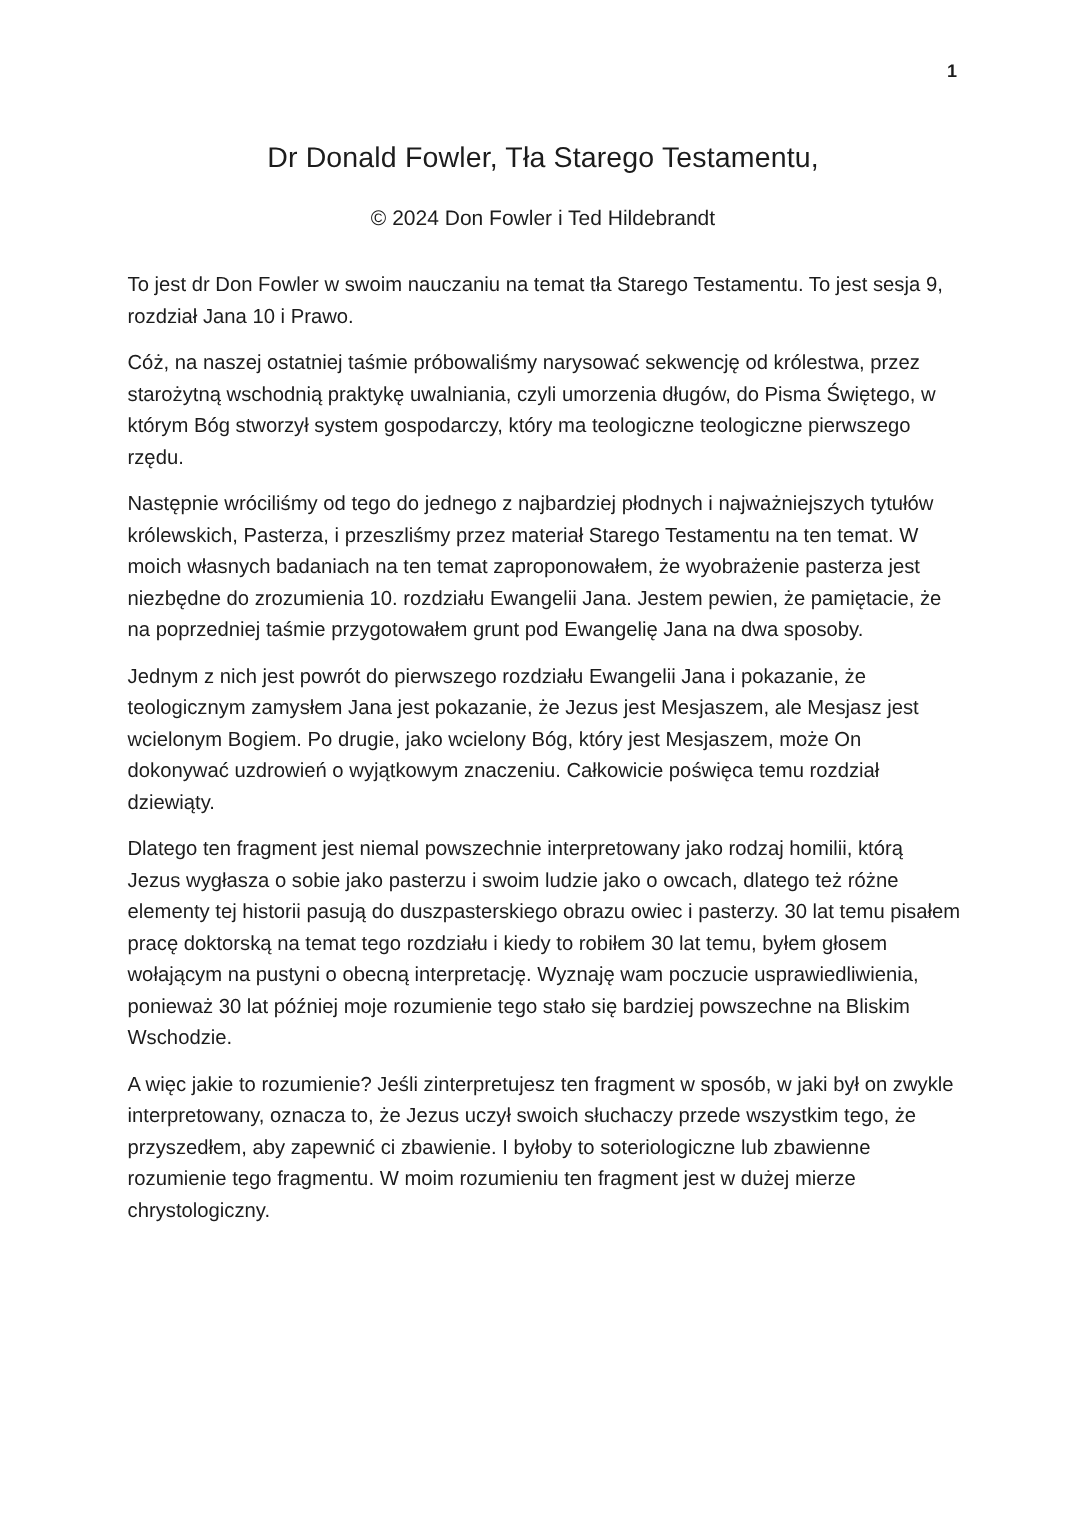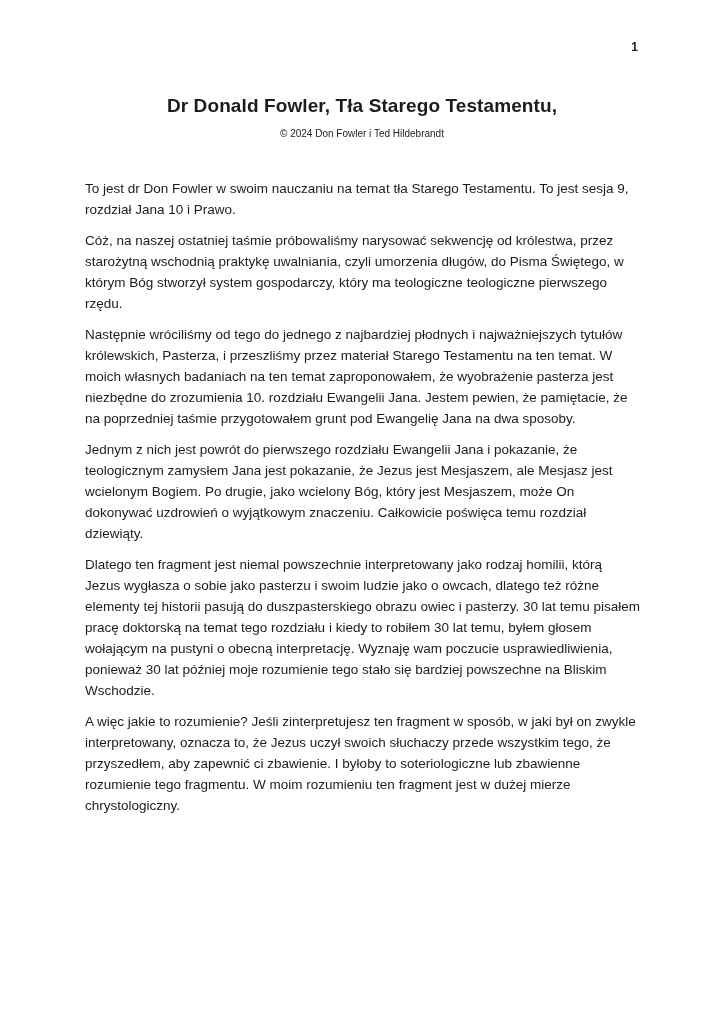--- a/index.html
+++ b/index.html
@@ -27,32 +27,32 @@
     font-size: 12px;
     font-weight: bold;
     color: #1c1c1c;
   }
   .header {
     padding-top: 93px;
     text-align: center;
   }
   .title-line {
     font-size: 19px;
-    font-weight: bold;
+    font-weight: normal;
     line-height: 26px;
     letter-spacing: 0.1px;
   }
   .copyright {
-    font-size: 10px;
+    font-size: 14px;
     line-height: 16px;
-    margin-top: 7px;
+    margin-top: 18px;
   }
   .content {
     margin-left: 85px;
-    margin-top: 36px;
+    margin-top: 26px;
     width: 556px;
     font-size: 13.5px;
     line-height: 21px;
     text-align: left;
   }
   .content p {
     margin: 0 0 10px 0;
   }
 </style>
 </head>

